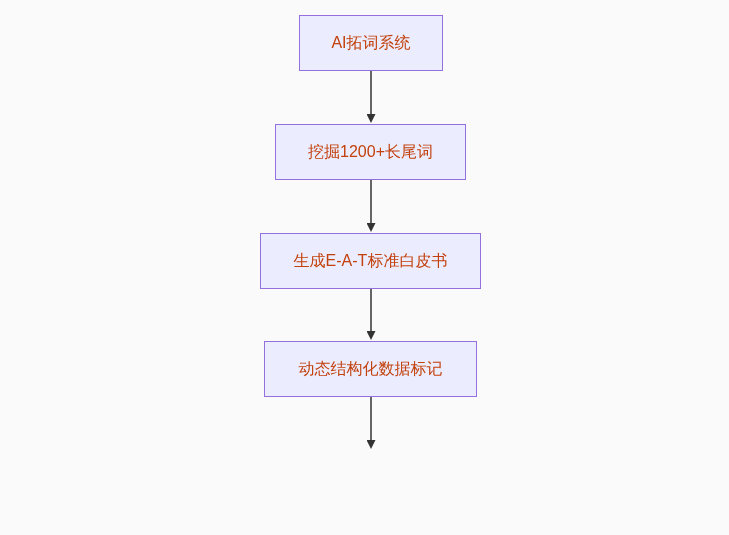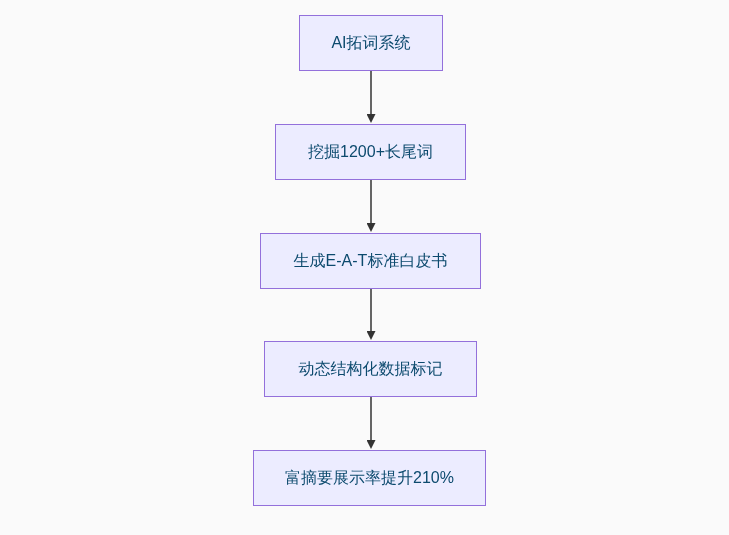--- a/index.html
+++ b/index.html
@@ -21,21 +21,21 @@
     top: 0;
     width: 729px;
     height: 535px;
     pointer-events: none;
   }
   .node {
     position: absolute;
     box-sizing: border-box;
     background: #ECECFF;
     border: 1px solid #9370DB;
-    color: #0c4a6e;
+    color: #c2410c;
     display: flex;
     align-items: center;
     justify-content: center;
     text-align: center;
     font-size: 16px;
     line-height: 1.2;
     white-space: nowrap;
   }
   
   .n1 { left: 299px; top: 15px;  width: 144px; height: 56px; }
@@ -70,17 +70,14 @@
   </div>
 
   <div class="node n4">
     <span>动态结构化数据标记</span>
   </div>
 
   <div class="node n3">
     <span>生成E-A-T标准白皮书</span>
   </div>
 
-  <div class="node n5">
-    <span>富摘要展示率提升210%</span>
-  </div>
 
 </div>
 
 </body></html>

